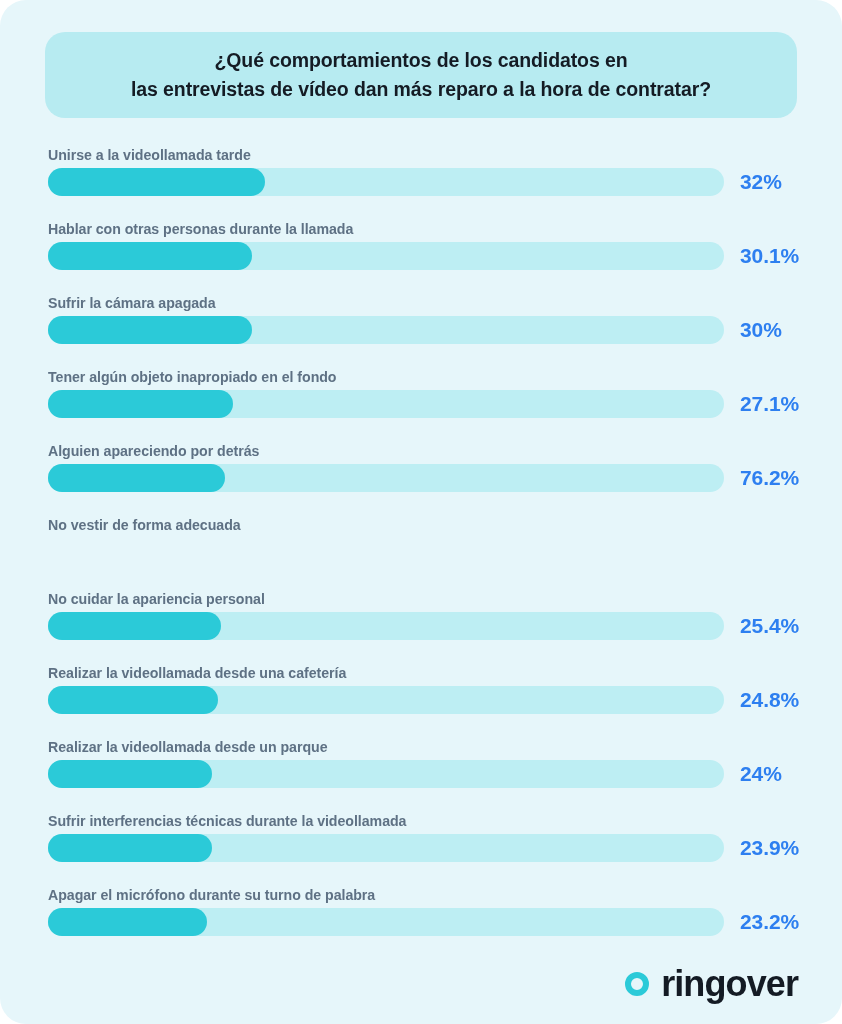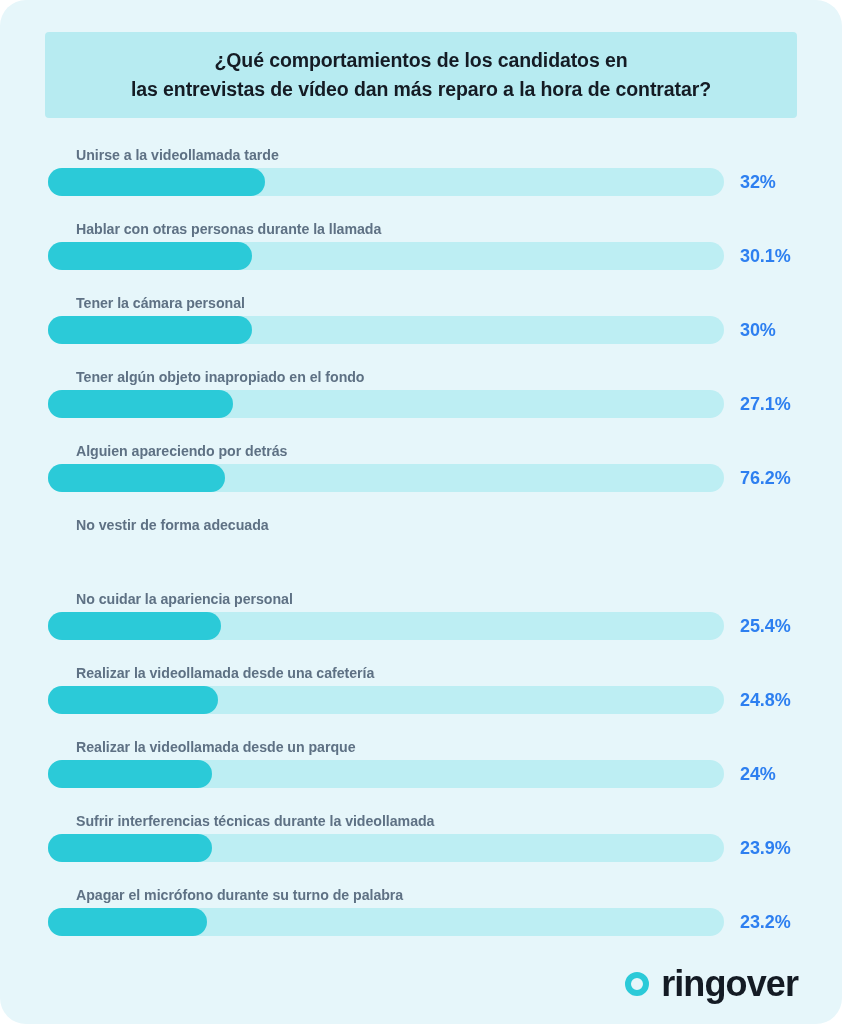--- a/index.html
+++ b/index.html
@@ -24,21 +24,21 @@
   }
 
   
   #title-card {
     position: absolute;
     left: 45px;
     top: 32px;
     width: 752px;
     height: 86px;
     background: #b7ebf1;
-    border-radius: 4px;
+    border-radius: 20px;
     display: flex;
     align-items: center;
     justify-content: center;
   }
   #title-text {
     text-align: center;
     color: #141b24;
     font-size: 19.5px;
     font-weight: bold;
     line-height: 1.48;
@@ -63,21 +63,20 @@
   .row-label {
     color: #5e7184;
     font-size: 14.2px;
     font-weight: bold;
     letter-spacing: -0.05px;
     line-height: 1;
     position: absolute;
     left: 0;
     top: 8px;
     white-space: nowrap;
-    margin-left: 28px;
   }
   .bar-area {
     position: absolute;
     left: 0;
     top: 28px;
     width: 746px;
     height: 28px;
   }
   .bar-track {
     position: absolute;
@@ -94,21 +93,21 @@
     top: 0;
     height: 28px;
     background: #2bcad8;
     border-radius: 14px;
   }
   .bar-value {
     position: absolute;
     left: 692px;
     top: 4px;
     color: #2d7ff0;
-    font-size: 18px;
+    font-size: 21px;
     font-weight: bold;
     letter-spacing: -0.1px;
     line-height: 20px;
     white-space: nowrap;
   }
 
   
   #footer-logo {
     position: absolute;
     right: 44px;
@@ -155,21 +154,21 @@
       <div class="row">
         <div class="row-label">Hablar con otras personas durante la llamada</div>
         <div class="bar-area">
           <div class="bar-track">
             <div class="bar-fill" style="width: 204.4px;"></div>
           </div>
           <div class="bar-value">30.1%</div>
         </div>
       </div>
       <div class="row">
-        <div class="row-label">Tener la cámara personal</div>
+        <div class="row-label">Sufrir la cámara apagada</div>
         <div class="bar-area">
           <div class="bar-track">
             <div class="bar-fill" style="width: 203.7px;"></div>
           </div>
           <div class="bar-value">30%</div>
         </div>
       </div>
       <div class="row">
         <div class="row-label">Tener algún objeto inapropiado en el fondo</div>
         <div class="bar-area">

